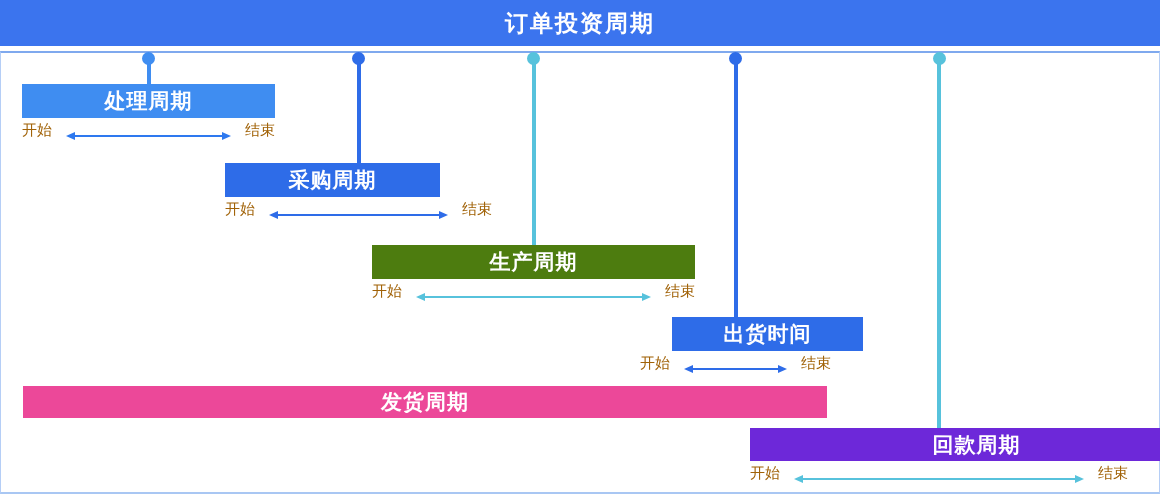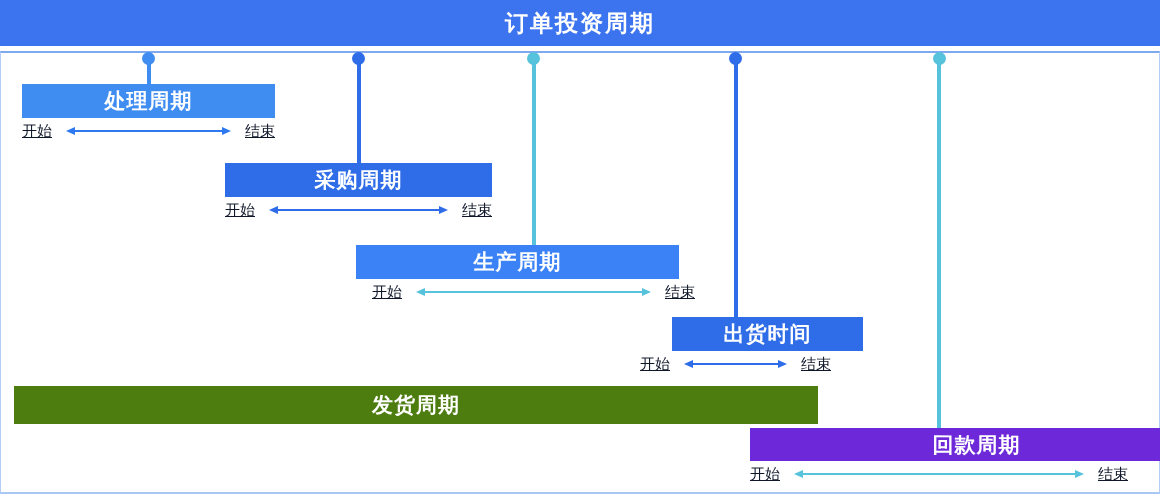--- a/index.html
+++ b/index.html
@@ -27,22 +27,22 @@
   }
   .cycle-bar{
     position:absolute;
     display:flex;align-items:center;justify-content:center;
     color:#ffffff;font-size:21px;font-weight:bold;letter-spacing:1px;
   }
   .stem{position:absolute;width:4px;}
   .dot{position:absolute;width:13px;height:13px;border-radius:50%;}
   .range-row{
     position:absolute;height:18px;
-    display:flex;align-items:center;
-    font-size:15px;font-weight:500;color:#0f172a;text-decoration:underline;
+    display:flex;align-items:flex-end;
+    font-size:15px;font-weight:500;color:#a16207;
   }
   .range-arrow{
     flex:1;display:flex;align-items:center;margin:0 14px;
   }
   .arrow-line{flex:1;height:2px;}
   .arrow-head-left{width:0;height:0;border-top:4px solid transparent;border-bottom:4px solid transparent;}
   .arrow-head-right{width:0;height:0;border-top:4px solid transparent;border-bottom:4px solid transparent;}
 </style>
 </head>
 <body>
@@ -62,35 +62,35 @@
         <span>开始</span>
         <div class="range-arrow">
           <div class="arrow-head-left" style="border-right: 9px solid rgb(46, 121, 239);"></div>
           <div class="arrow-line" style="background: rgb(46, 121, 239);"></div>
           <div class="arrow-head-right" style="border-left: 9px solid rgb(46, 121, 239);"></div>
         </div>
         <span>结束</span>
       </div>
       <div class="stem" style="left: 356.5px; top: 58px; height: 105px; background: rgb(46, 108, 232);"></div>
       <div class="dot" style="left: 352px; top: 52px; background: rgb(46, 108, 232);"></div>
-      <div class="cycle-bar" style="left: 225px; top: 163px; width: 267px; height: 34px; background: rgb(46, 108, 232);">
+      <div class="cycle-bar" style="left: 225px; top: 163px; width: 215px; height: 34px; background: rgb(46, 108, 232);">
         <span>采购周期</span>
       </div>
       <div class="range-row" style="left: 225px; top: 201px; width: 267px;">
         <span>开始</span>
         <div class="range-arrow">
           <div class="arrow-head-left" style="border-right: 9px solid rgb(46, 108, 232);"></div>
           <div class="arrow-line" style="background: rgb(46, 108, 232);"></div>
           <div class="arrow-head-right" style="border-left: 9px solid rgb(46, 108, 232);"></div>
         </div>
         <span>结束</span>
       </div>
       <div class="stem" style="left: 531.5px; top: 58px; height: 187px; background: rgb(87, 194, 220);"></div>
       <div class="dot" style="left: 527px; top: 52px; background: rgb(87, 194, 220);"></div>
-      <div class="cycle-bar" style="left: 356px; top: 245px; width: 323px; height: 34px; background: #3b82f6;">
+      <div class="cycle-bar" style="left: 372px; top: 245px; width: 323px; height: 34px; background: #4d7c0f;">
         <span>生产周期</span>
       </div>
       <div class="range-row" style="left: 372px; top: 283px; width: 323px;">
         <span>开始</span>
         <div class="range-arrow">
           <div class="arrow-head-left" style="border-right: 9px solid rgb(87, 194, 220);"></div>
           <div class="arrow-line" style="background: rgb(87, 194, 220);"></div>
           <div class="arrow-head-right" style="border-left: 9px solid rgb(87, 194, 220);"></div>
         </div>
         <span>结束</span>
@@ -102,21 +102,21 @@
       </div>
       <div class="range-row" style="left: 640px; top: 355px; width: 191px;">
         <span>开始</span>
         <div class="range-arrow">
           <div class="arrow-head-left" style="border-right: 9px solid rgb(46, 108, 232);"></div>
           <div class="arrow-line" style="background: rgb(46, 108, 232);"></div>
           <div class="arrow-head-right" style="border-left: 9px solid rgb(46, 108, 232);"></div>
         </div>
         <span>结束</span>
       </div>
-      <div class="cycle-bar" style="left: 14px; top: 386px; width: 804px; height: 38px; background: #4d7c0f;">
+      <div class="cycle-bar" style="left: 23px; top: 386px; width: 804px; height: 32px; background: #ec4899;">
         <span>发货周期</span>
       </div>
       <div class="stem" style="left: 937px; top: 58px; height: 370px; background: rgb(87, 194, 220);"></div>
       <div class="dot" style="left: 932.5px; top: 52px; background: rgb(87, 194, 220);"></div>
       <div class="cycle-bar" style="left: 750px; top: 428px; width: 453px; height: 33px; background: #6d28d9;">
         <span>回款周期</span>
       </div>
       <div class="range-row" style="left: 750px; top: 465px; width: 378px;">
         <span>开始</span>
         <div class="range-arrow">

